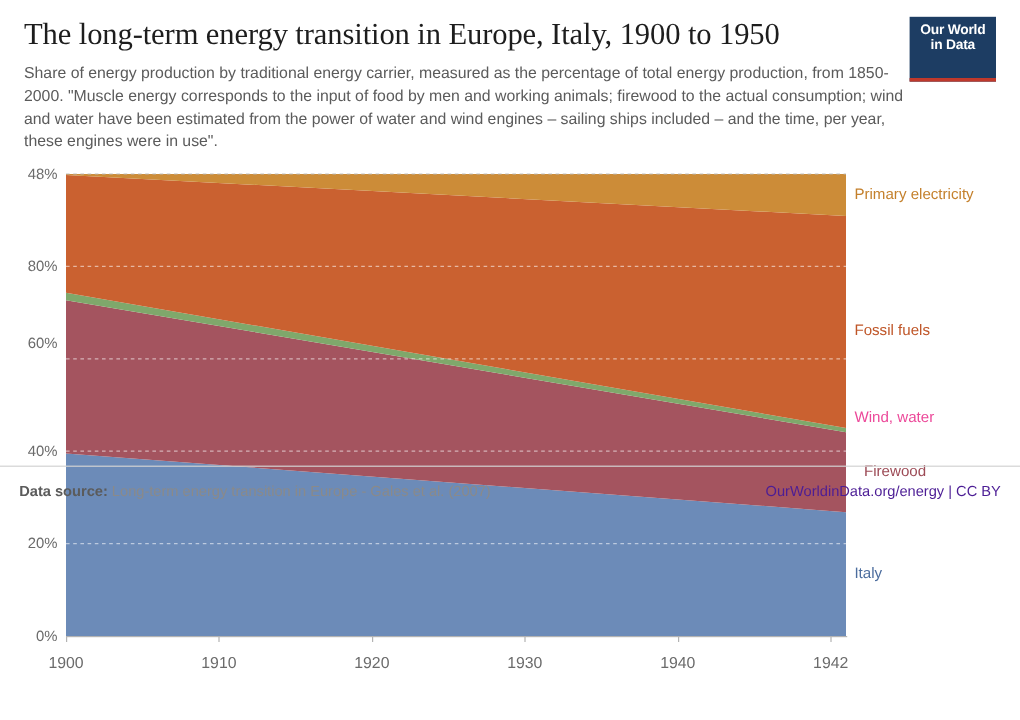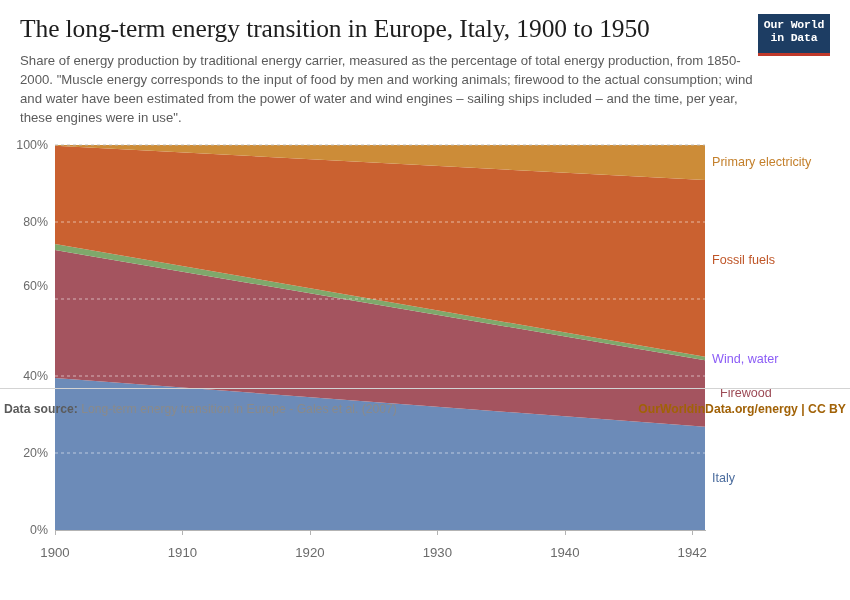--- a/index.html
+++ b/index.html
@@ -16,22 +16,22 @@
     font-size:25.5px;line-height:1.15;color:#1d1d1d;margin:0 0 9px 0;
     font-weight:400;letter-spacing:-0.1px;max-width:720px;
   }
   .subtitle{
     font-size:13.2px;line-height:1.42;color:#5b5b5b;margin:0;
     max-width:740px;font-weight:400;
   }
   .owid-logo{
     position:absolute;right:20px;top:14px;width:72px;
     background:#1d3d63;color:#fff;text-align:center;
-    font-family:Liberation Mono, monospace;font-weight:700;
-    font-size:11.5px;line-height:1.12;padding:5px 0 8px 0;
+    font-family:Liberation Sans, sans-serif;font-weight:700;
+    font-size:11.5px;line-height:1.12;padding:5px 0 20px 0;
     border-bottom:3px solid #c0392b;letter-spacing:-0.2px;
   }
 
   
   .chart-wrap{position:absolute;left:0;top:138px;width:850px;height:420px;}
   .plot{
     position:absolute;left:55px;top:7px;width:650px;height:385px;
     overflow:visible;
   }
   .plot svg{display:block;width:650px;height:385px;overflow:visible;}
@@ -60,25 +60,25 @@
     transform:translateY(-50%);font-weight:400;
   }
 
   
   .footer{
     position:absolute;left:0;bottom:0;width:850px;height:40px;
     border-top:1px solid #d3d3d3;box-sizing:border-box;
   }
   .footer-inner{
     display:flex;justify-content:space-between;align-items:center;
-    padding:0 4px;height:100%;
+    padding:0 16px;height:100%;
     font-size:12.2px;color:#8a8a8a;
   }
   .footer-left b{color:#5b5b5b;font-weight:700;}
-  .footer-right{color:#a16207;font-weight:bold;}
+  .footer-right{color:#4c1d95;}
 </style>
 </head>
 <body>
 
 <div class="page">
 
   <div class="header">
     <h1 class="title">The long-term energy transition in Europe, Italy, 1900 to 1950</h1>
     <p class="subtitle">Share of energy production by traditional energy carrier, measured as the percentage of total energy production, from 1850-2000. "Muscle energy corresponds to the input of food by men and working animals; firewood to the actual consumption; wind and water have been estimated from the power of water and wind engines – sailing ships included – and the time, per year, these engines were in use".</p>
     <div class="owid-logo">
@@ -88,21 +88,21 @@
   </div>
 
   <div class="chart-wrap">
 
     <div class="yaxis-labels" id="ylabels">
         <div class="ytick" style="top: 392px;">0%</div>
         <div class="ytick" style="top: 315px;">20%</div>
         <div class="ytick" style="top: 238px;">40%</div>
         <div class="ytick" style="top: 148px;">60%</div>
         <div class="ytick" style="top: 84px;">80%</div>
-        <div class="ytick" style="top: 7px;">100%</div>
+        <div class="ytick" style="top: 7px;">48%</div>
       </div>
 
     <div class="plot">
       <svg id="plot-svg" viewBox="0 0 650 385" preserveAspectRatio="none">
           <polygon points="0,232.92499999999998 650,281.82 650,385 0,385" fill="#6c8bb8"></polygon>
           <polygon points="0,105.10500000000002 650,215.215 650,281.82 0,232.92499999999998" fill="#a4545f"></polygon>
           <polygon points="0,98.945 650,211.75 650,215.215 0,105.10500000000002" fill="#7fa86b"></polygon>
           <polygon points="0,0.7699999999999818 650,35.03499999999997 650,211.75 0,98.945" fill="#ca6130"></polygon>
           <polygon points="0,0 650,0 650,35.03499999999997 0,0.7699999999999818" fill="#cc8c38"></polygon>
           <line x1="0" x2="650" y1="308" y2="308" stroke="#ffffff" stroke-opacity="0.55" stroke-width="1" stroke-dasharray="3,3"></line>
@@ -118,22 +118,22 @@
         <div class="xtick" style="left: 0px;">1900</div>
         <div class="xtick" style="left: 127.451px;">1910</div>
         <div class="xtick" style="left: 254.902px;">1920</div>
         <div class="xtick" style="left: 382.353px;">1930</div>
         <div class="xtick" style="left: 509.804px;">1940</div>
         <div class="xtick" style="left: 637.255px;">1942</div>
       </div>
     <div id="series-labels">
         <div class="series-label" style="left: 712px; top: 340.025px; color: rgb(76, 109, 158);">Italy</div>
         <div class="series-label" style="left: 720px; top: 255.325px; color: rgb(156, 74, 85);">Firewood</div>
-        <div class="series-label" style="left: 712px; top: 221px; color: #8b5cf6;">Wind, water</div>
-        <div class="series-label" style="left: 712px; top: 122px; color: rgb(191, 85, 39);">Fossil fuels</div>
+        <div class="series-label" style="left: 712px; top: 210px; color: #ec4899;">Wind, water</div>
+        <div class="series-label" style="left: 712px; top: 137px; color: rgb(191, 85, 39);">Fossil fuels</div>
         <div class="series-label" style="left: 712px; top: 24.325px; color: rgb(196, 128, 44);">Primary electricity</div>
       </div>
   <div class="tickmark" style="left: 55px;"></div>
       <div class="tickmark" style="left: 182.451px;"></div>
       <div class="tickmark" style="left: 309.902px;"></div>
       <div class="tickmark" style="left: 437.353px;"></div>
       <div class="tickmark" style="left: 564.804px;"></div>
       <div class="tickmark" style="left: 692.255px;"></div>
     </div>
 

